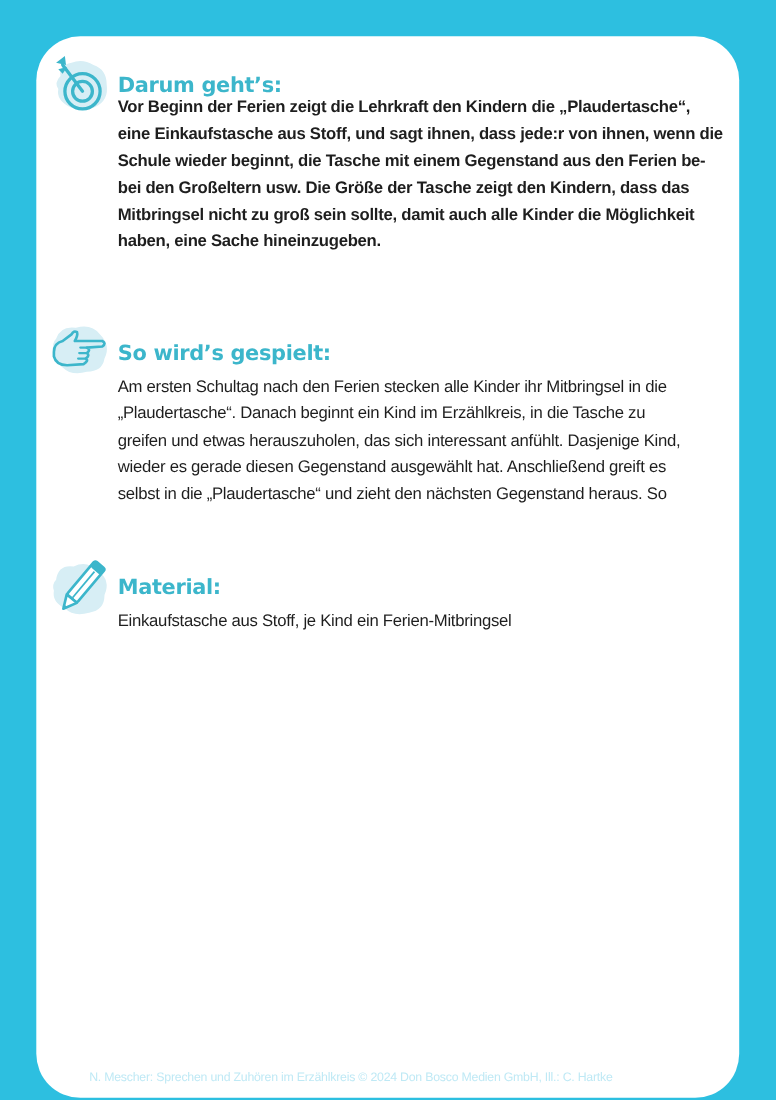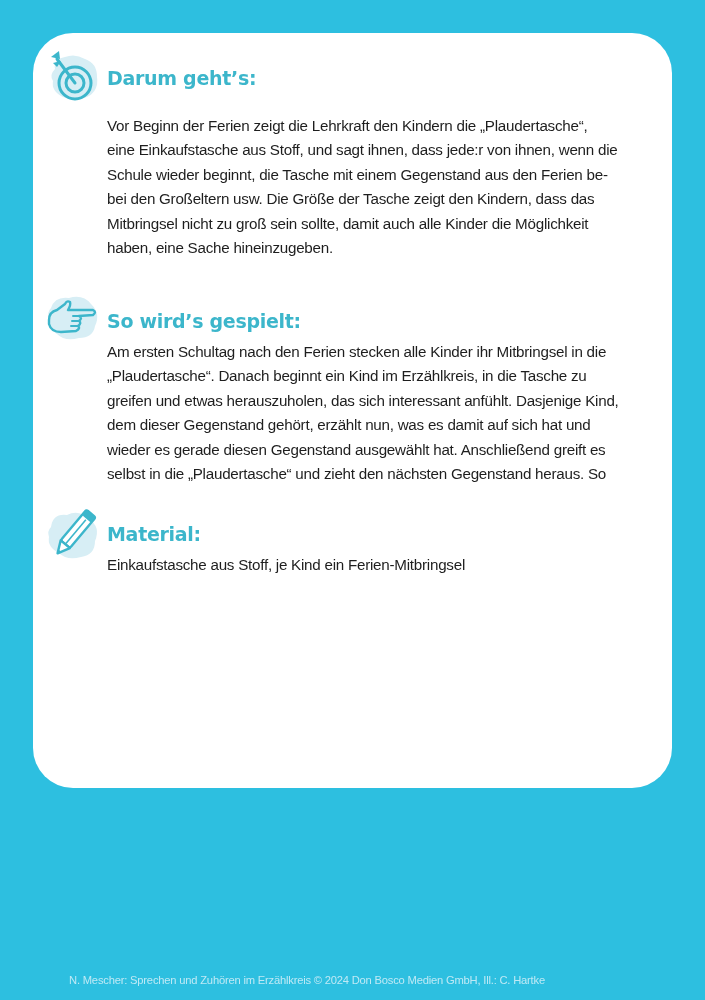--- a/index.html
+++ b/index.html
@@ -12,21 +12,21 @@
       background: #2dbfe0;
       position: relative;
       overflow: hidden;
       font-family: "Liberation Sans", sans-serif;
     }
     .card {
       position: absolute;
       left: 33px;
       top: 33px;
       width: 639px;
-      height: 755px;
+      height: 965px;
       background: #ffffff;
       border-radius: 40px;
     }
     .section {
       position: absolute;
       left: 0;
       width: 639px;
     }
     .icon {
       position: absolute;
@@ -55,21 +55,21 @@
       line-height: 24.4px;
       color: #1e1e1e;
       letter-spacing: -0.25px;
     }
     .body-text .line {
       display: block;
       white-space: nowrap;
     }
     .footer {
       position: absolute;
-      left: 0;
+      left: 12px;
       top: 974px;
       width: 614px;
       text-align: center;
       font-family: "Liberation Sans", sans-serif;
       font-size: 11.2px;
       color: #bfe9f5;
       letter-spacing: -0.2px;
       white-space: nowrap;
     }
   </style>
@@ -83,21 +83,21 @@
       <svg width="60" height="60" viewBox="0 0 60 60">
         <path d="M12 22 Q10 12 22 10 Q32 6 42 12 Q54 16 54 30 Q56 44 44 50 Q32 56 20 50 Q8 44 10 34 Q6 28 12 22 Z" fill="#d7eef5"></path>
         <circle cx="32" cy="36" r="16" fill="none" stroke="#3cb6cb" stroke-width="3"></circle>
         <circle cx="32" cy="36" r="9" fill="none" stroke="#3cb6cb" stroke-width="3"></circle>
         <line x1="32" y1="36" x2="14" y2="12" stroke="#3cb6cb" stroke-width="3" stroke-linecap="round"></line>
         <path d="M8 10 L16 4 L17 12 Z" fill="#3cb6cb"></path>
         <path d="M10 16 L18 14 L14 20 Z" fill="#3cb6cb"></path>
       </svg>
     </span>
     <h2 class="heading" style="top:34px;">Darum geht’s:</h2>
-    <p class="body-text" style="top:81px;">
+    <p class="body-text" style="top:53px;font-weight:bold;">
       <span class="line">Vor Beginn der Ferien zeigt die Lehrkraft den Kindern die „Plaudertasche“,</span>
       <span class="line">eine Einkaufstasche aus Stoff, und sagt ihnen, dass jede:r von ihnen, wenn die</span>
       <span class="line">Schule wieder beginnt, die Tasche mit einem Gegenstand aus den Ferien be-</span>
       <span class="line">bei den Großeltern usw. Die Größe der Tasche zeigt den Kindern, dass das</span>
       <span class="line">Mitbringsel nicht zu groß sein sollte, damit auch alle Kinder die Möglichkeit</span>
       <span class="line">haben, eine Sache hineinzugeben.</span>
     </p>
   </div>
 
   <div class="section" style="top:0;">
@@ -108,21 +108,20 @@
         <line x1="30" y1="26" x2="36" y2="26" stroke="#3cb6cb" stroke-width="2" stroke-linecap="round"></line>
         <line x1="29" y1="31" x2="35" y2="31" stroke="#3cb6cb" stroke-width="2" stroke-linecap="round"></line>
         <line x1="28" y1="36" x2="34" y2="36" stroke="#3cb6cb" stroke-width="2" stroke-linecap="round"></line>
       </svg>
     </span>
     <h2 class="heading" style="top:277px;">So wird’s gespielt:</h2>
     <p class="body-text" style="top:307px;">
       <span class="line">Am ersten Schultag nach den Ferien stecken alle Kinder ihr Mitbringsel in die</span>
       <span class="line">„Plaudertasche“. Danach beginnt ein Kind im Erzählkreis, in die Tasche zu</span>
       <span class="line">greifen und etwas herauszuholen, das sich interessant anfühlt. Dasjenige Kind,</span>
-      <span class="line">dem dieser Gegenstand gehört, erzählt nun, was es damit auf sich hat und</span>
       <span class="line">wieder es gerade diesen Gegenstand ausgewählt hat. Anschließend greift es</span>
       <span class="line">selbst in die „Plaudertasche“ und zieht den nächsten Gegenstand heraus. So</span>
     </p>
   </div>
 
   <div class="section" style="top:0;">
     <span class="icon" style="top:472px;">
       <svg width="60" height="60" viewBox="0 0 60 60">
         <path d="M8 22 Q10 8 24 10 Q36 4 46 14 Q58 22 52 36 Q52 50 38 52 Q24 56 16 48 Q4 42 6 32 Q4 26 8 22 Z" fill="#d7eef5"></path>
         <g transform="rotate(40 30 30)">

